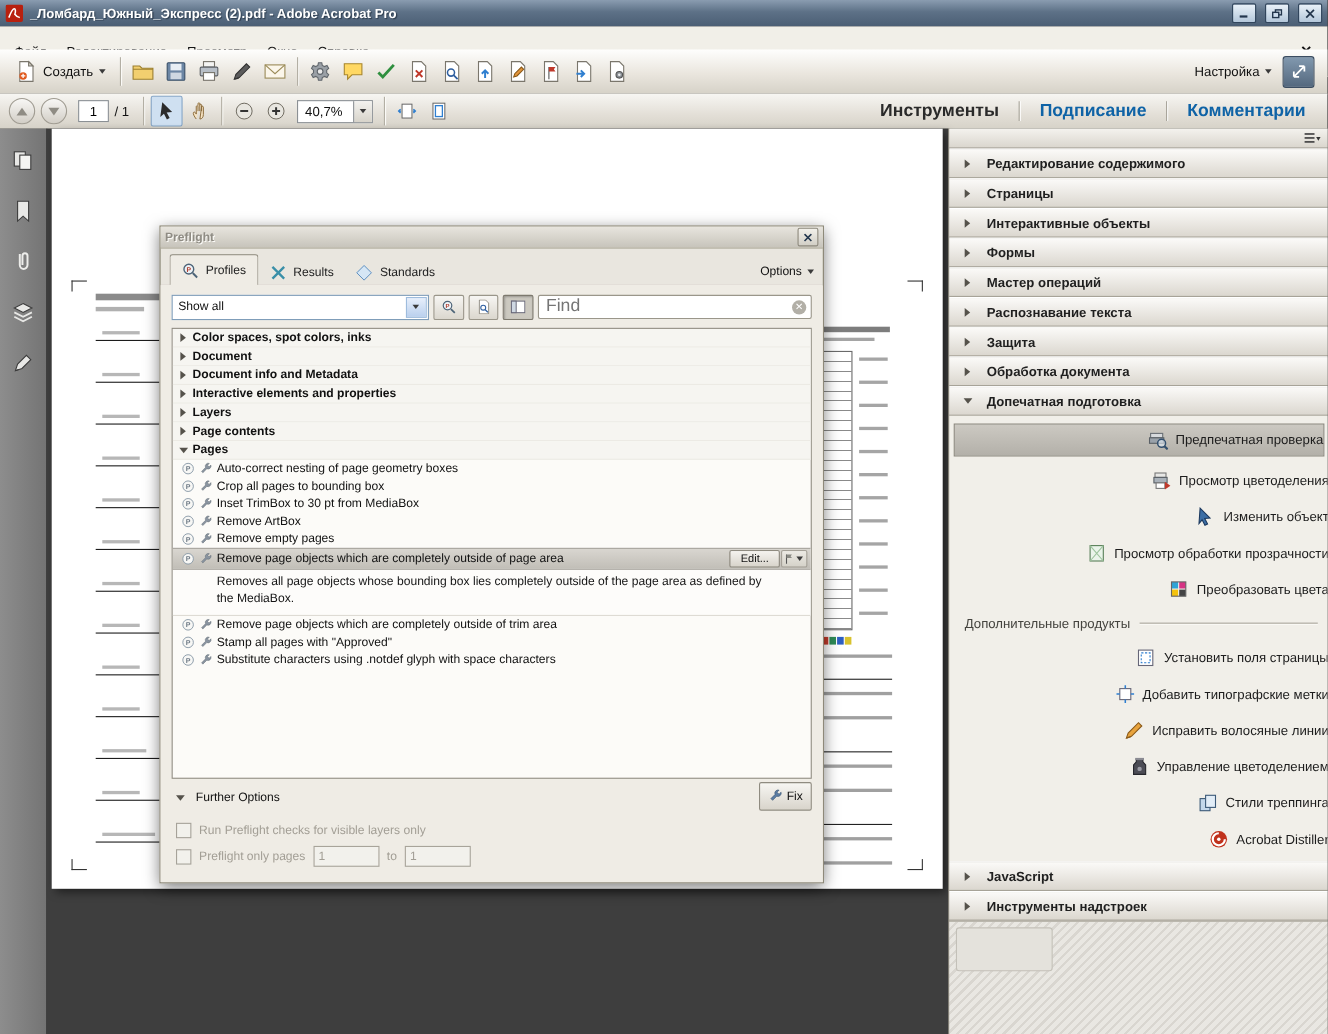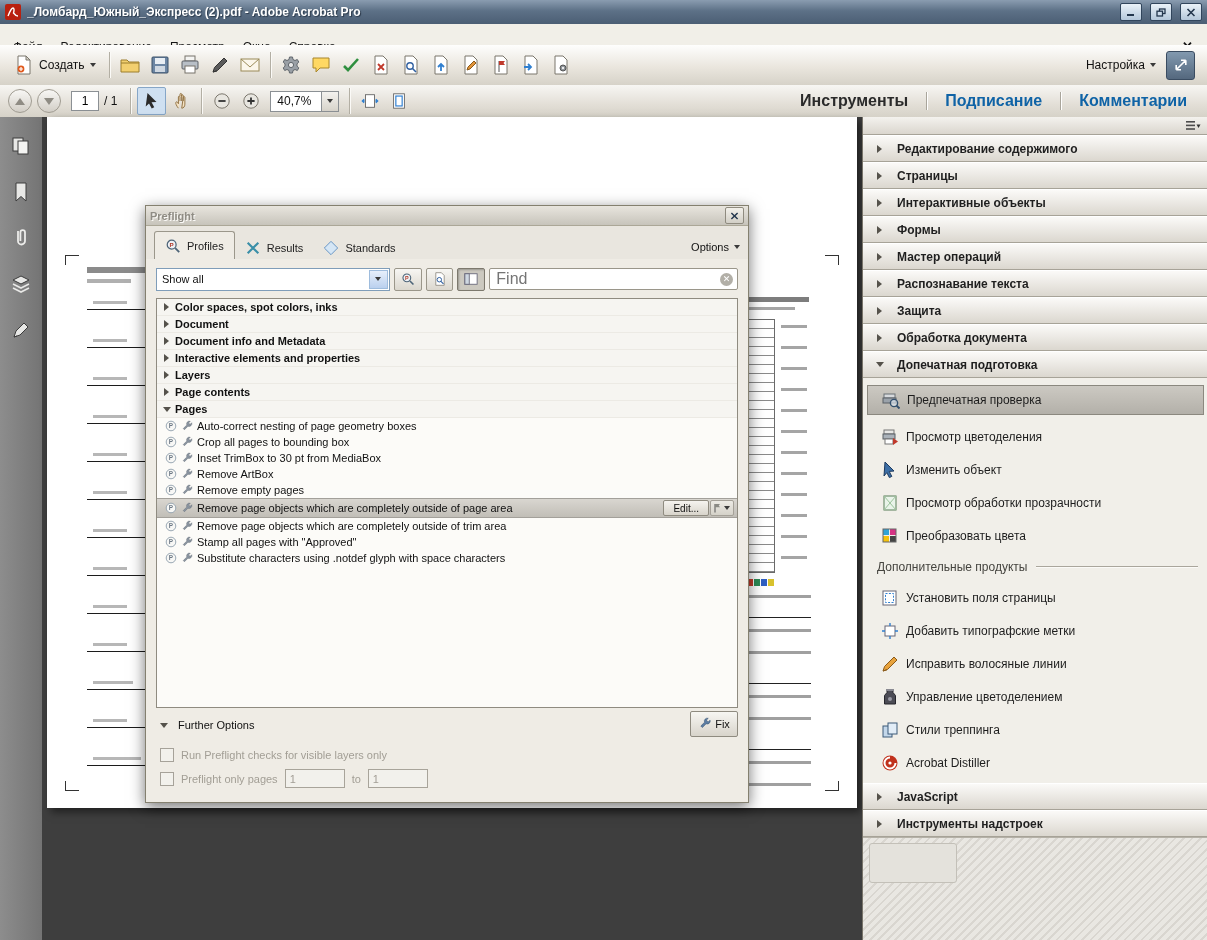--- a/index.html
+++ b/index.html
@@ -126,21 +126,21 @@
 
   
   .rpanel{position:absolute;left:862px;top:117px;width:345px;bottom:0;background:#d2cfc8;
     border-left:1px solid #78746a;display:flex;flex-direction:column;}
   .rp-top{height:17px;background:linear-gradient(180deg,#f4f2ee,#dad6ce);border-bottom:1px solid #a7a398;
     display:flex;align-items:center;justify-content:flex-end;padding:0 7px;}
   .rp-head{height:25px;background:linear-gradient(180deg,#fbfaf8,#dbd7cf);border-bottom:1px solid #a7a398;
     border-top:1px solid #fff;display:flex;align-items:center;gap:9px;padding-left:11px;
     font-weight:bold;color:#1f1f1f;flex:none;}
   .rp-content{background:#f1efe9;padding:4px 0;flex:none;}
-  .rp-item{height:33px;display:flex;align-items:center;gap:7px;padding-left:18px;color:#1d1d1d;}
+  .rp-item{height:33px;display:flex;align-items:center;gap:7px;padding-left:18px;color:#1d1d1d;justify-content:flex-end;}
   .rp-item.sel{margin:3px 4px 5px 4px;height:28px;padding-left:14px;border:1px solid #8b887f;
     background:linear-gradient(180deg,#ccc9c2,#b3b0a9);}
   .rp-extra{height:29px;display:flex;align-items:center;gap:9px;padding:0 10px 0 14px;color:#45443f;}
   .rp-extra .line{flex:1;height:1px;background:#aaa69c;box-shadow:0 1px 0 #fbfaf7;}
   .hatch{flex:1;position:relative;border-top:1px solid #b5b1a7;
     background:repeating-linear-gradient(135deg,#e9e7e2 0 4px,#d9d6d0 4px 6px);}
   .hatch-box{position:absolute;left:6px;top:5px;width:86px;height:38px;border:1px solid #c3c0b8;
     border-radius:3px;background:#e4e2dc;}
 </style>
 </head>
@@ -797,20 +797,21 @@
             </svg>
           <span>Remove page objects which are completely outside of page area</span>
           <span class="edit-btn">Edit...</span>
           <span class="sel-extra">
               <svg width="8" height="10">
                 <use href="#flagmini"></use>
               </svg>
               <span class="dd"></span>
             </span>
         </div>
+        <div class="desc">Removes all page objects whose bounding box lies completely outside of the page area as defined by the MediaBox.</div>
 
         <div class="lrow fixr">
             <svg class="ic12">
               <use href="#badgep"></use>
             </svg>
             <svg class="ic12">
               <use href="#wrench"></use>
             </svg>
             <span>Remove page objects which are completely outside of trim area</span>
           </div>

